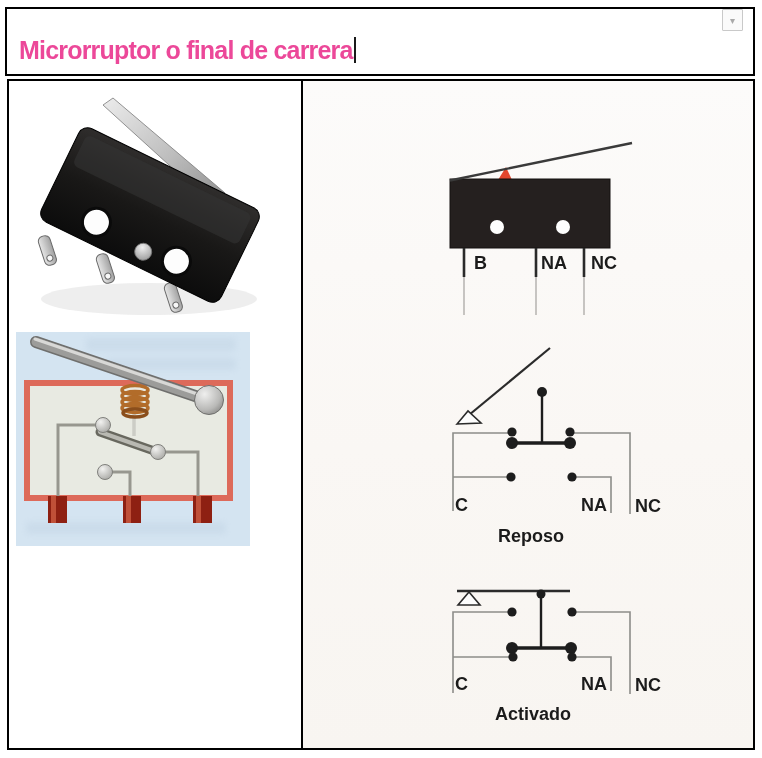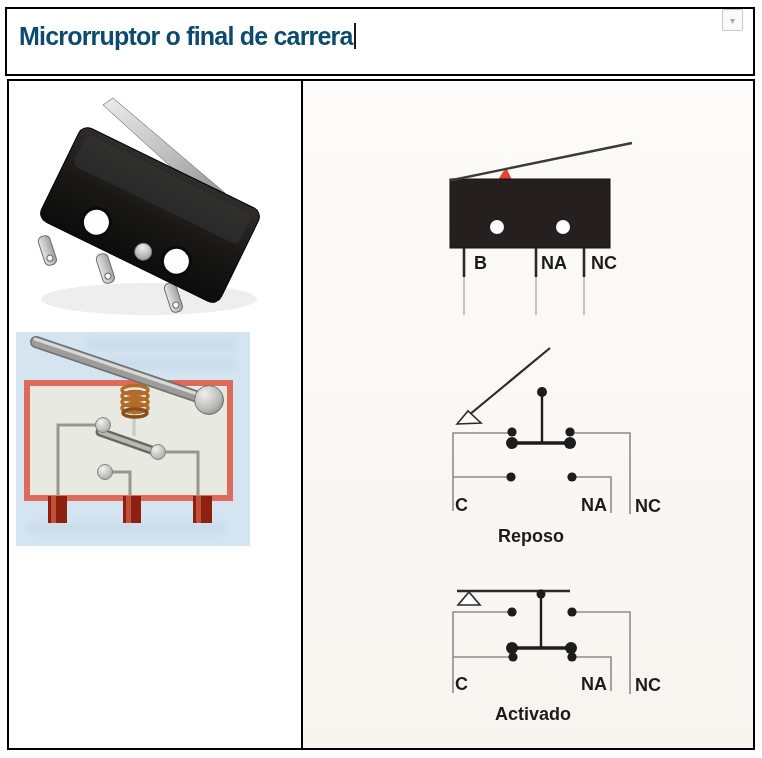--- a/index.html
+++ b/index.html
@@ -4,22 +4,22 @@
 <style>
   html,body{margin:0;padding:0;background:#ffffff;}
   body{width:762px;height:758px;position:relative;font-family:"Liberation Sans",sans-serif;overflow:hidden;}
 
   
   .title-box{
     position:absolute;left:5px;top:7px;width:750px;height:69px;
     border:2px solid #000;box-sizing:border-box;background:#fff;
   }
   .title-text{
-    position:absolute;left:12px;top:13px;
-    font-size:25px;font-weight:bold;letter-spacing:-0.8px;color:#0c4a6e;
+    position:absolute;left:12px;top:27px;
+    font-size:25px;font-weight:bold;letter-spacing:-0.8px;color:#ec4899;
     white-space:nowrap;
   }
   .cursor{
     display:inline-block;width:2px;height:26px;background:#1a1a1a;
     vertical-align:-4px;margin-left:1px;
   }
   .dropdown-btn{
     position:absolute;left:722px;top:9px;width:21px;height:22px;
     background:#fafafa;border:1px solid #c9c9c9;box-sizing:border-box;
     display:flex;align-items:center;justify-content:center;

